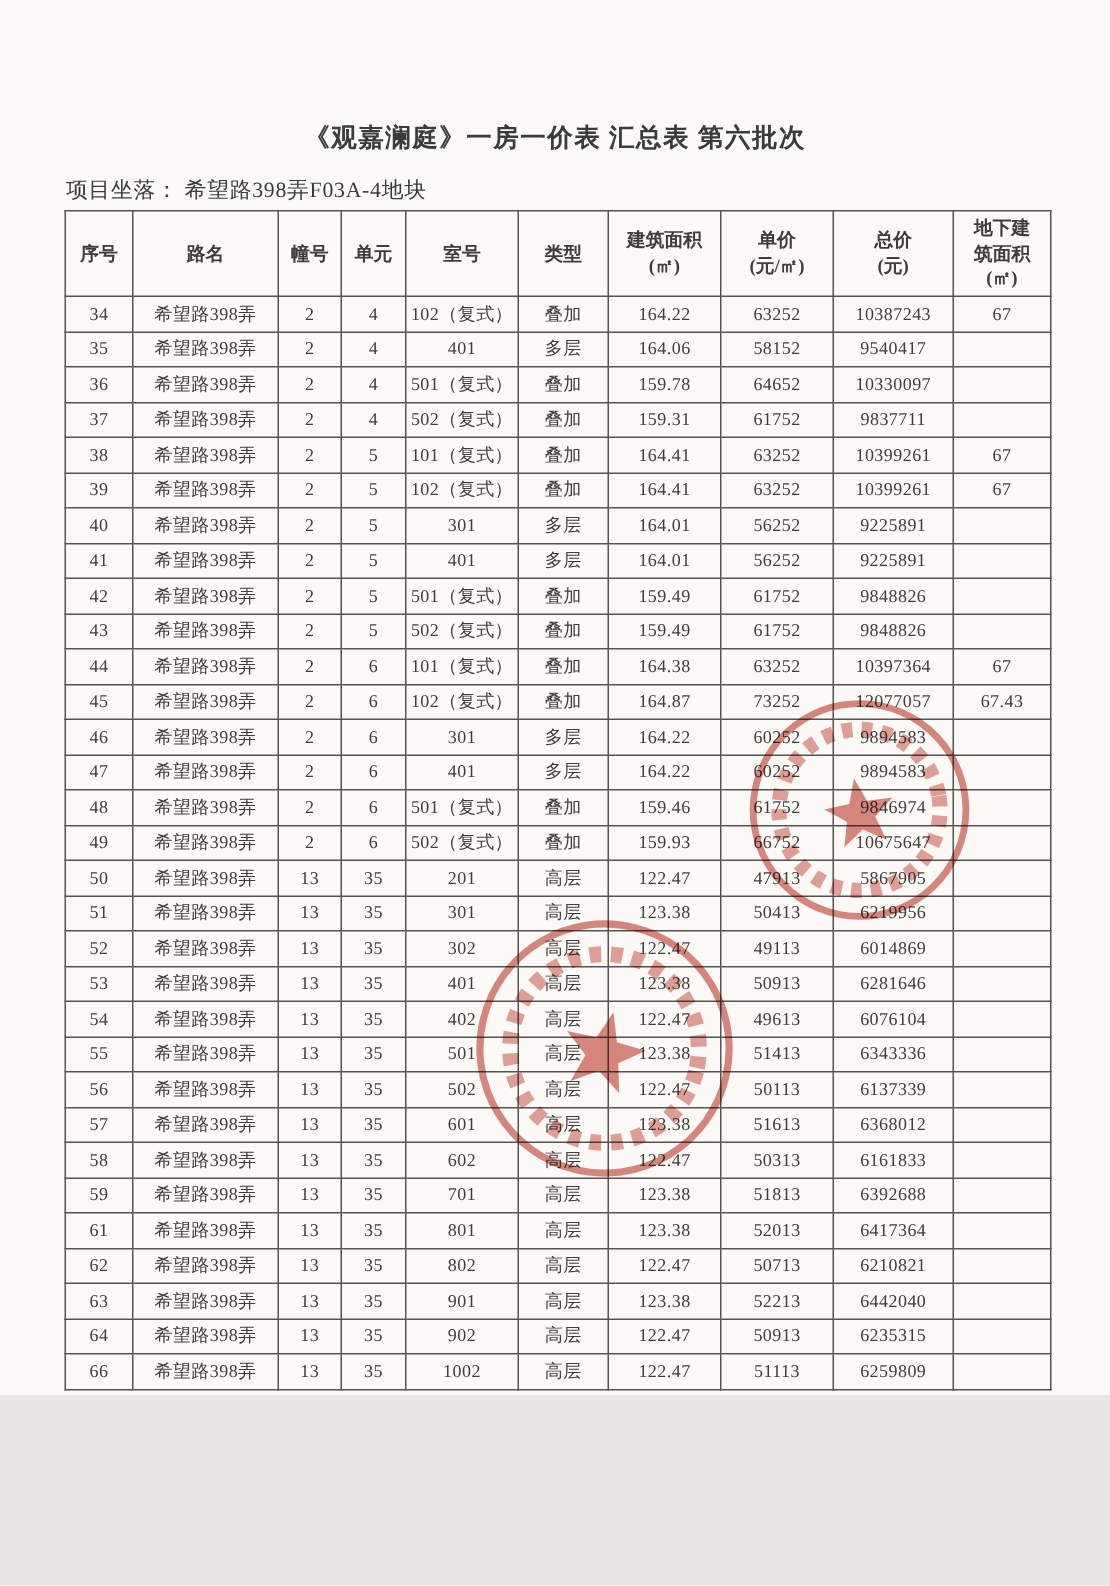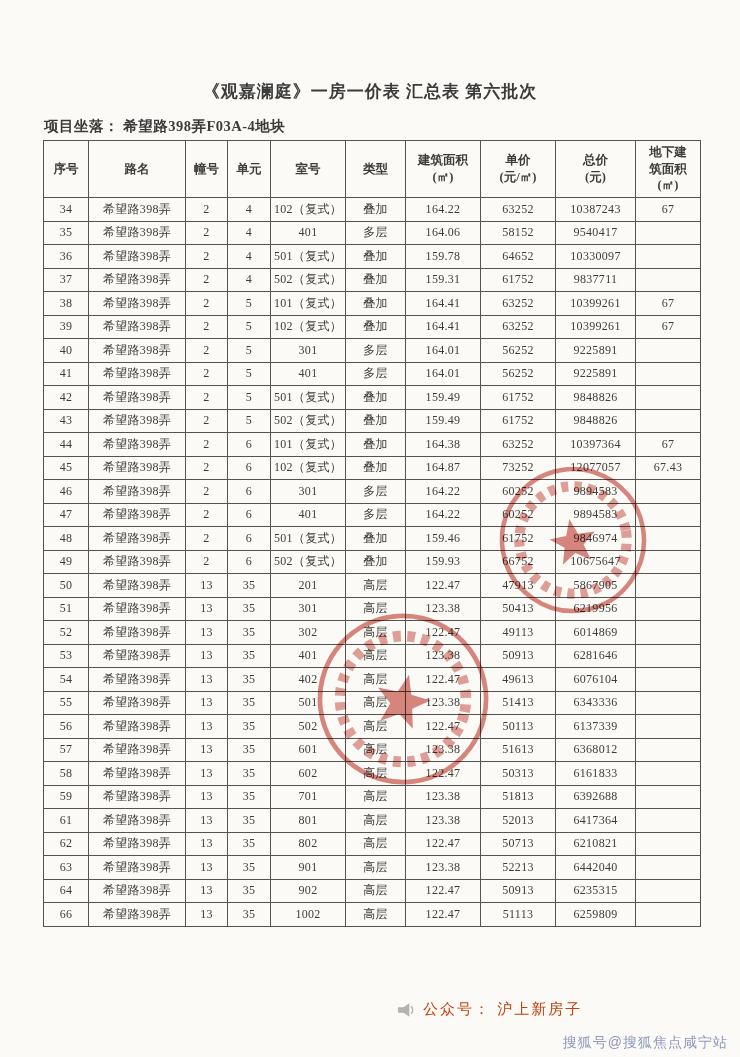--- a/index.html
+++ b/index.html
@@ -1,29 +1,29 @@
 <!DOCTYPE html>
 <html style="--seal-color: #c43f35;"><head>
 <meta charset="utf-8">
 <style>
   * { margin:0; padding:0; box-sizing:border-box; }
   html,body { background:#e8e6e2; }
   .page {
-    width:740px; height:1057px; position:relative; margin:0 auto;
+    width:740px; height:930px; position:relative; margin:0 auto;
     background:#fbfaf6; overflow:hidden;
     font-family:"Liberation Serif","DejaVu Serif",serif;
     color:#3b3b3b;
   }
   .title {
     position:absolute; top:80px; left:0; right:0;
     text-align:center; font-size:17px; font-weight:bold; letter-spacing:1px;
   }
   .location {
     position:absolute; top:117px; left:44px;
-    font-size:14.5px; font-weight:bold; letter-spacing:0.5px;
+    font-size:14.5px; font-weight:normal; letter-spacing:0.5px;
   }
   table.price-table {
     position:absolute; top:140px; left:43px; width:657px;
     border-collapse:collapse; table-layout:fixed;
   }
   .price-table th, .price-table td {
     border:1px solid #55534f; text-align:center; vertical-align:middle;
     font-size:12px; padding:0 2px; overflow:hidden; color:#3e3d3a;
   }
   .price-table th {

